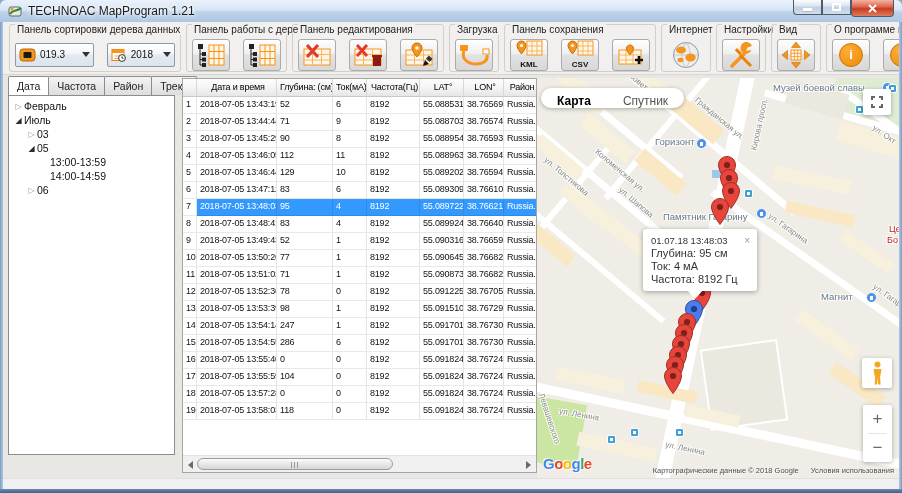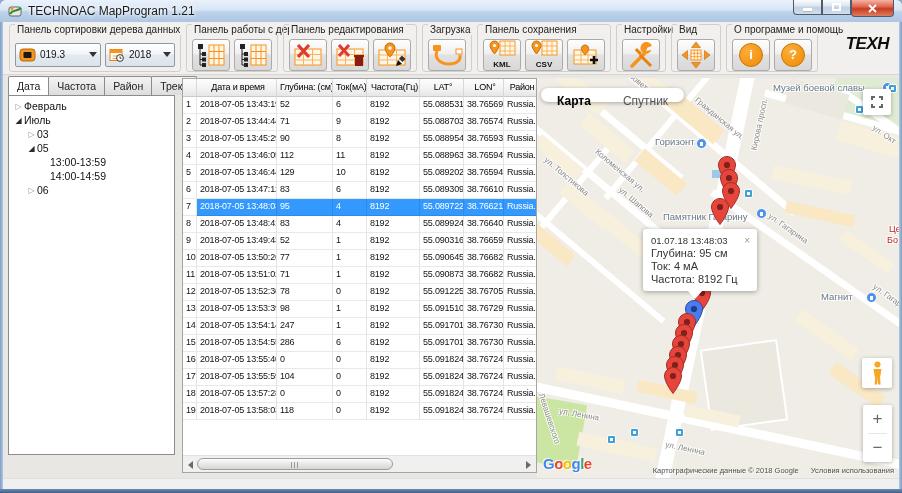--- a/index.html
+++ b/index.html
@@ -19,21 +19,21 @@
   .winbtn.min { border-radius:0 0 0 4px; }
   .winbtn.close { width:43px; height:17px; border-radius:0 0 4px 4px;
     background:linear-gradient(#F5B3A5,#E06A50 40%,#C93C22 55%,#DE7D5C); }
   .glyph-min { width:9px; height:3px; background:#fff; box-shadow:0 1px 1px #6b2b1a33; margin-top:4px; }
   .glyph-max { width:9px; height:8px; border:2px solid #fff; }
 
   
   .toolbar { position:absolute; left:3px; top:22px; width:896px; height:53px; background:#F1F0EE;
     border-bottom:1px solid #D9D7D3; display:flex; align-items:flex-start; padding:2px 2px 0 6px; }
   .group { position:relative; border:1px solid #D2CFC8; border-radius:3px; height:48px; margin-right:5px;
-    padding:13px 5px 0 5px; display:flex; align-items:center; gap:4px; flex:0 0 auto; }
+    padding:13px 5px 0 5px; display:flex; align-items:center; gap:13px; flex:0 0 auto; }
   .group-label { position:absolute; top:-1px; left:5px; font-size:10px; color:#222; background:#F1F0EE; padding:0 2px; white-space:nowrap; }
   .tbtn { height:32px; min-width:38px; border:1px solid #ABABAB; border-radius:3px; position:relative;
     background:linear-gradient(#FEFEFE,#F0F0F0 45%,#E2E2E2 50%,#D8D8D8); box-shadow:inset 0 1px 0 #fff;
     display:flex; align-items:center; justify-content:center; }
   .tbtn .btxt { position:absolute; bottom:1px; left:0; right:0; text-align:center; font-size:8px; font-weight:bold; color:#111; }
   .tbtn.withtxt { padding-bottom:8px; }
   .combo { height:24px; border:1px solid #8E99A6; border-radius:2px; background:linear-gradient(#FFFFFF,#F2F5F9 45%,#E4EAF1 50%,#DCE3EC);
     display:flex; align-items:center; padding:0 3px; }
   .combo .cval { font-size:10px; color:#111; margin:0 6px 0 4px; flex:1; }
   .combo .carr { width:0; height:0; border-left:4px solid transparent; border-right:4px solid transparent; border-top:5px solid #333; margin-left:4px; }
@@ -94,21 +94,21 @@
   .busstop { position:absolute; width:9px; height:9px; border-radius:2px; background:#41A0D8; border:1px solid #fff; z-index:41; }
   .busstop::after { content:""; position:absolute; left:2px; top:2px; width:3px; height:3px; background:#fff; }
   .marker { position:absolute; width:18px; height:27px; }
   .infowin { position:absolute; left:106px; top:151px; width:114px; background:#fff; border-radius:3px; z-index:500;
     box-shadow:0 1px 5px rgba(0,0,0,.35); padding:6px 7px 6px 8px; }
   .infowin::after { content:""; position:absolute; left:44px; bottom:-8px; width:0; height:0;
     border-left:8px solid transparent; border-right:8px solid transparent; border-top:9px solid #fff; }
   .iw-title-row { display:flex; font-size:9.5px; color:#333; }
   .iw-close { margin-left:auto; color:#999; font-size:10px; padding-left:4px; }
   .iw-line { font-size:11px; color:#333; margin-top:1px; }
-  .map-type { position:absolute; left:4px; top:10px; height:14px; background:#fff; z-index:600; display:flex;
+  .map-type { position:absolute; left:4px; top:10px; height:20px; background:#fff; z-index:600; display:flex;
     box-shadow:0 1px 4px rgba(0,0,0,.3); border-radius:10px; }
   .map-type .seg { padding:6px 16px 0 16px; font-size:12px; color:#000; }
   .map-type .seg.on { font-weight:bold; }
   .map-type .seg.off { color:#565656; }
   .fullscreen { position:absolute; left:326px; top:11px; width:28px; height:26px; background:#fff; border-radius:2px; z-index:600;
     box-shadow:0 1px 4px rgba(0,0,0,.3); display:flex; align-items:center; justify-content:center; }
   .pegman { position:absolute; left:325px; top:280px; width:30px; height:30px; background:#fff; border-radius:2px; z-index:600;
     box-shadow:0 1px 4px rgba(0,0,0,.3); display:flex; align-items:center; justify-content:center; }
   .zoomctl { position:absolute; left:326px; top:327px; width:29px; height:57px; background:#fff; border-radius:2px; z-index:600;
     box-shadow:0 1px 4px rgba(0,0,0,.3); display:flex; flex-direction:column; }
@@ -275,20 +275,32 @@
       <div class="tbtn" style="width:36px">
         <svg width="28" height="22">
           <rect x="2" y="6" width="22" height="14" fill="#FFF6E8" stroke="#F7941D"></rect>
           <path d="M9 6v14M16 6v14M2 11h22M2 16h22" stroke="#F7B45C"></path>
           <path d="M13 1c-2 0-3.6 1.6-3.6 3.6 0 2.4 3.6 6.4 3.6 6.4s3.6-4 3.6-6.4C16.6 2.6 15 1 13 1z" fill="#F7941D" stroke="#C26E00"></path>
           <path d="M22 12v8M18 16h8" stroke="#111" stroke-width="2.6"></path>
         </svg>
       </div>
     </div>
 
+    <div class="group">
+      <span class="group-label">Интернет</span>
+      <div class="tbtn" style="border:none;background:none;box-shadow:none">
+        <svg width="28" height="28">
+          <circle cx="14" cy="14" r="12.5" fill="#EDEDED" stroke="#8C98A8"></circle>
+          <path d="M2 14h24M14 1.5c-5.5 6-5.5 19 0 25M14 1.5c5.5 6 5.5 19 0 25" stroke="#C5CAD2" fill="none"></path>
+          <ellipse cx="9" cy="9" rx="5" ry="3.6" fill="#F7941D"></ellipse>
+          <ellipse cx="18.5" cy="16.5" rx="5.2" ry="4" fill="#F7941D"></ellipse>
+          <ellipse cx="8.5" cy="19" rx="3" ry="2.2" fill="#F7941D"></ellipse>
+        </svg>
+      </div>
+    </div>
 
     <div class="group">
       <span class="group-label">Настройки</span>
       <div class="tbtn">
         <svg width="28" height="26">
           <path d="M5 24L17 12" stroke="#F7941D" stroke-width="3.6" stroke-linecap="round"></path>
           <path d="M16 11a6 6 0 1 1 9-7l-4.5 1.5L19 9l5.5-1A6 6 0 0 1 16 11z" fill="#F7941D"></path>
           <path d="M24 24L13 13" stroke="#E8820C" stroke-width="3"></path>
           <path d="M10 6l5 5-2.2 2.2-5-5z" fill="#E8820C"></path>
         </svg>

